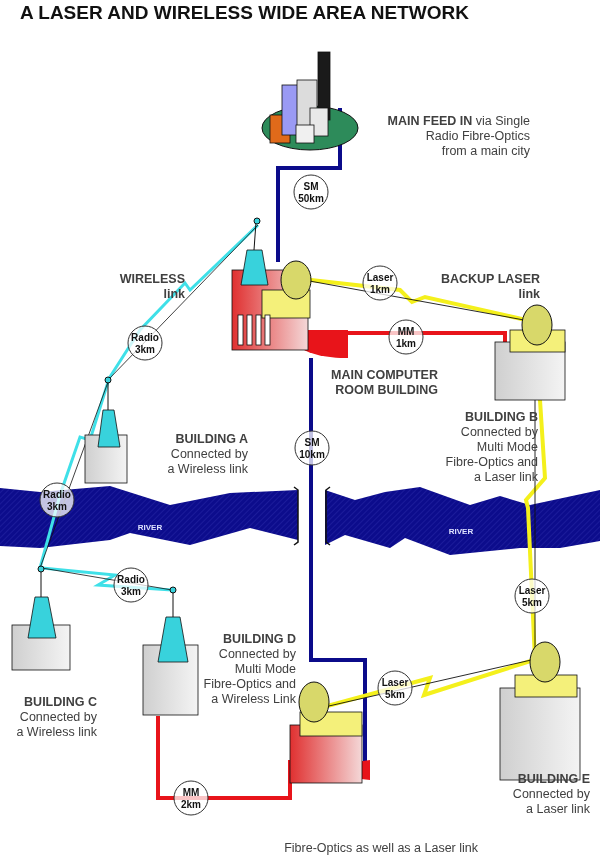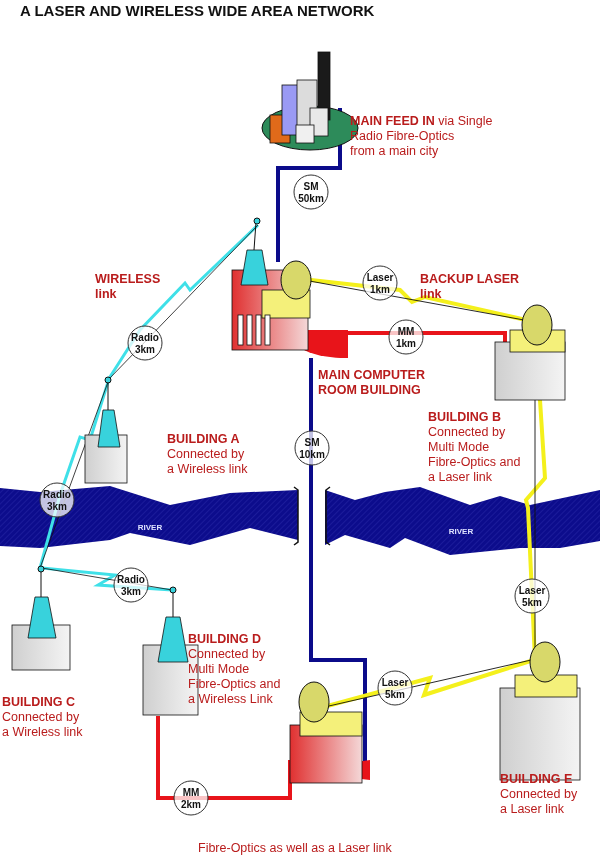--- a/index.html
+++ b/index.html
@@ -1,19 +1,19 @@
 <!DOCTYPE html>
 <html><head>
 <meta charset="utf-8">
 <style>
   html, body { margin:0; padding:0; background:#ffffff; }
   body { width:600px; height:858px; position:relative; overflow:hidden; font-family:"Liberation Sans", sans-serif; color:#111; }
   #diagram { position:absolute; left:0; top:0; width:600px; height:858px; }
-  .title { position:absolute; left:20px; top:2px; font-weight:bold; font-size:15px; letter-spacing:0; color:#111; }
-  .lbl { position:absolute; text-align:left; font-size:12.5px; line-height:15px; color:#b91c1c; }
+  .title { position:absolute; left:20px; top:2px; font-weight:bold; font-size:19px; letter-spacing:0; color:#111; }
+  .lbl { position:absolute; text-align:right; font-size:12.5px; line-height:15px; color:#404040; }
   .lbl b { font-weight:bold; }
   .bubble-text { font-family:"Liberation Sans", sans-serif; font-size:10px; font-weight:bold; fill:#111; text-anchor:middle; }
   .river-text { font-family:"Liberation Sans", sans-serif; font-size:8px; font-weight:bold; fill:#dfe3ff; text-anchor:middle; }
 </style>
 </head>
 <body>
 
 <svg id="diagram" viewBox="0 0 600 858" xmlns="http://www.w3.org/2000/svg">
   <defs>
     <pattern id="riverHatch" width="4" height="4" patternUnits="userSpaceOnUse" patternTransform="rotate(45)">
@@ -203,21 +203,21 @@
 <div class="lbl" style="left:420px;top:272px;width:120px;">
   <b>BACKUP LASER</b><br>
   <b>link</b>
 </div>
 
 <div class="lbl" style="left:318px;top:368px;width:120px;">
   <b>MAIN COMPUTER</b><br>
   <b>ROOM BUILDING</b>
 </div>
 
-<div class="lbl" style="left:167px;top:432px;width:110px;">
+<div class="lbl" style="left:138px;top:432px;width:110px;">
   <b>BUILDING  A</b><br>
   <span>Connected by</span><br>
   <span>a Wireless link</span>
 </div>
 
 <div class="lbl" style="left:428px;top:410px;width:110px;">
   <b>BUILDING  B</b><br>
   <span>Connected by</span><br>
   <span>Multi Mode</span><br>
   <span>Fibre-Optics and</span><br>

